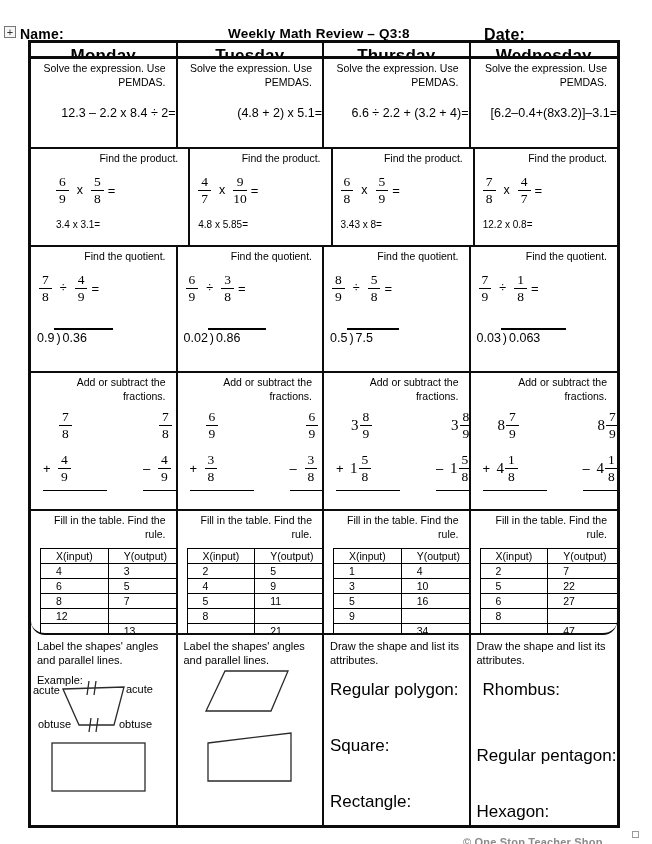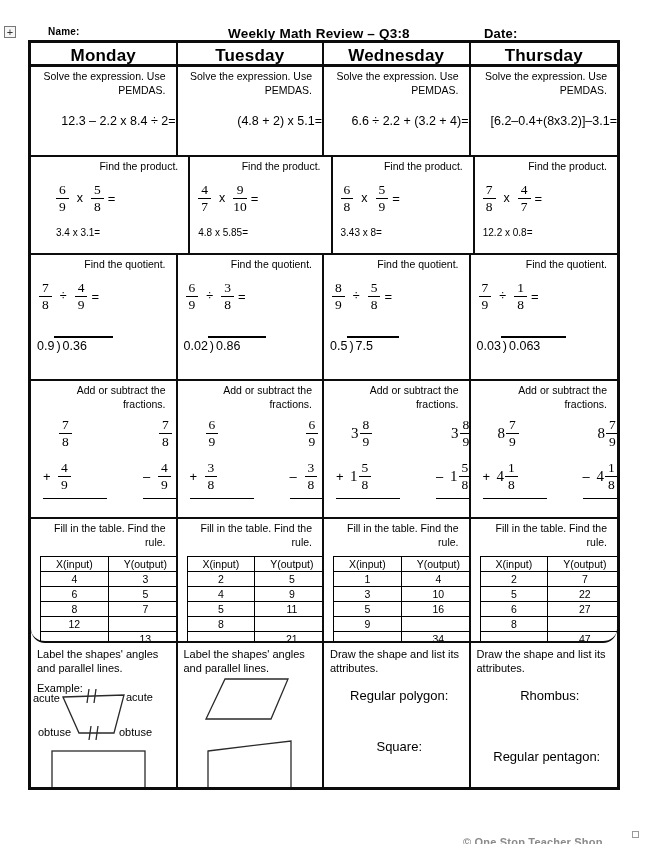--- a/index.html
+++ b/index.html
@@ -8,35 +8,35 @@
     width: 652px; height: 844px; position: relative; overflow: hidden;
     font-family: "Liberation Sans", sans-serif; color: #000;
   }
 
   
   .move-handle {
     position:absolute; left:4px; top:26px; width:12px; height:12px;
     border:1px solid #777; background:#f6f6f6; color:#333;
     font-size:11px; line-height:10px; text-align:center;
   }
-  .name-label { position:absolute; left:20px; top:26px; font-size:10px; font-weight:600; letter-spacing:.2px;margin-left:28px; }
+  .name-label { position:absolute; left:20px; top:26px; font-size:14px; font-weight:600; letter-spacing:.2px; }
   .sheet-title { position:absolute; left:228px; top:26px; font-size:13.5px; font-weight:600; letter-spacing:.2px; }
-  .date-label { position:absolute; left:484px; top:26px; font-size:13px; font-weight:600; letter-spacing:.2px; }
+  .date-label { position:absolute; left:484px; top:26px; font-size:16px; font-weight:600; letter-spacing:.2px; }
 
   
   .wtable { position:absolute; left:28px; top:40px; width:592px; border:3px solid #0c0c0c; background:#fff; }
   .row { display:grid; grid-template-columns:repeat(4,1fr); border-bottom:2px solid #0c0c0c; }
   .row:last-child { border-bottom:none; }
-  .r0 { height:24px; border-bottom:3px solid #0c0c0c; }
+  .r0 { height:16px; border-bottom:3px solid #0c0c0c; }
   .r1 { height:90px; }
   .r2 { height:98px;padding-left:17px; }
   .r3 { height:126px; }
   .r4 { height:138px; }
   .r5 { height:124px;border-radius:14px; }
-  .r6 { height:144px; }
+  .r6 { height:190px; }
   .cell { position:relative; border-right:2px solid #0c0c0c; overflow:hidden; }
   .cell:last-child { border-right:none; }
 
   .dayhead { font-size:17px; font-weight:bold; text-align:center; line-height:26px; letter-spacing:.2px; }
 
   .ins { font-size:10.5px; text-align:right; line-height:1.3; padding:3px 10px 0; }
   .ins-left { font-size:11px; text-align:left; line-height:1.3; padding:4px 8px 0 6px; }
 
   .expr { font-size:12.5px; margin:17px 0 0 7px; white-space:nowrap;text-align:right; }
 
@@ -60,29 +60,29 @@
   .vtop { display:flex; align-items:center; padding-left:15px; }
   .vbot { display:flex; align-items:center; margin-top:11px; }
   .vop { width:14px; font-size:13px; }
   .whole { font-family:"Liberation Serif", serif; font-size:15px; margin-right:1px; }
   .vrule { border-bottom:1.5px solid #000; margin-top:6px; min-width:64px; width:100%; }
 
   
   table.xy { border-collapse:collapse; margin:7px 0 0 9px; }
   table.xy th, table.xy td {
     border:1px solid #000; width:63px; height:15px;
-    font-size:10.5px; font-weight:normal; text-align:center; padding:0 15px;
+    font-size:10.5px; font-weight:normal; text-align:left; padding:0 15px;
   }
 
   
   .example-label { font-size:11px; margin:6px 0 0 6px; }
   .shape-svg { position:absolute; left:0; width:148px; }
   .shape-svg polygon, .shape-svg rect, .shape-svg line { fill:none; stroke:#2a2a2a; stroke-width:1.3; }
   .anglbl { position:absolute; font-size:11px; }
-  .prompt { font-size:13px; margin-left:6px;text-align:center; }
+  .prompt { font-size:17px; margin-left:6px; }
   .p-a { margin-top:12px; } .p-b { margin-top:36px; } .p-c { margin-top:36px; }
   .p-d { margin-top:12px;margin-left:12px; } .p-e { margin-top:46px; } .p-f { margin-top:36px; }
 
   
   .footer-credit {
     position:absolute; left:463px; top:836px; font-size:11px; font-weight:bold;
     color:#8a8a8a; letter-spacing:.2px; white-space:nowrap;
   }
   .resize-handle { position:absolute; left:632px; top:831px; width:7px; height:7px;
     border:1px solid #9a9a9a; background:#fff; }
@@ -93,22 +93,22 @@
 <div class="move-handle"><span>+</span></div>
 <div class="name-label">Name:</div>
 <div class="sheet-title">Weekly Math Review – Q3:8</div>
 <div class="date-label">Date:</div>
 
 <div class="wtable">
 
   <div class="row r0">
     <div class="cell dayhead">Monday</div>
     <div class="cell dayhead">Tuesday</div>
+    <div class="cell dayhead">Thursday</div>
     <div class="cell dayhead">Wednesday</div>
-    <div class="cell dayhead">Thursday</div>
   </div>
 
   <div class="row r1">
     <div class="cell">
       <div class="ins">Solve the expression. Use PEMDAS.</div>
       <div class="expr">12.3 – 2.2 x 8.4 ÷ 2=</div>
     </div>
     <div class="cell">
       <div class="ins">Solve the expression. Use PEMDAS.</div>
       <div class="expr">(4.8 + 2) x 5.1=</div>

